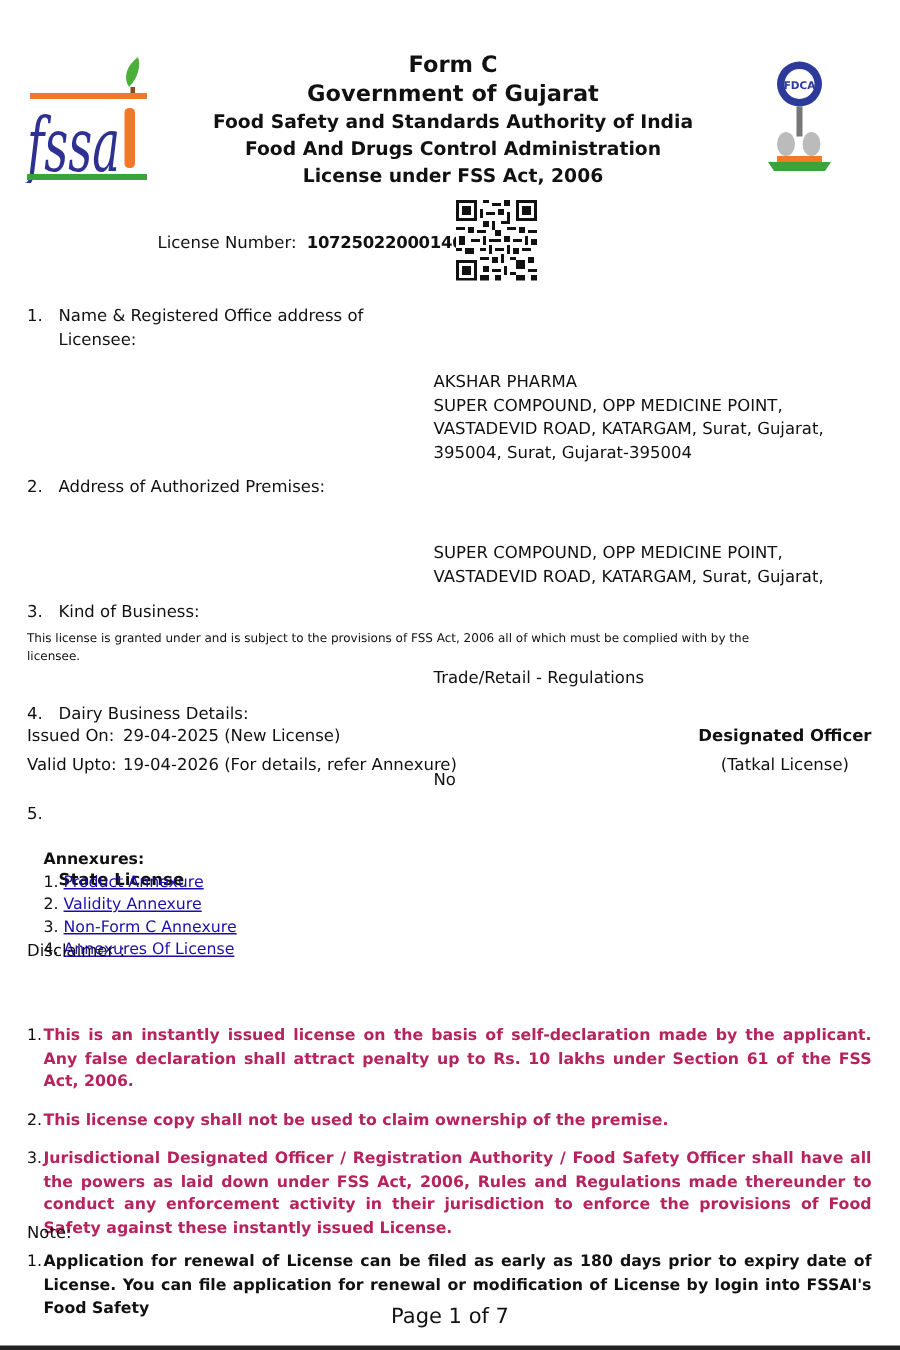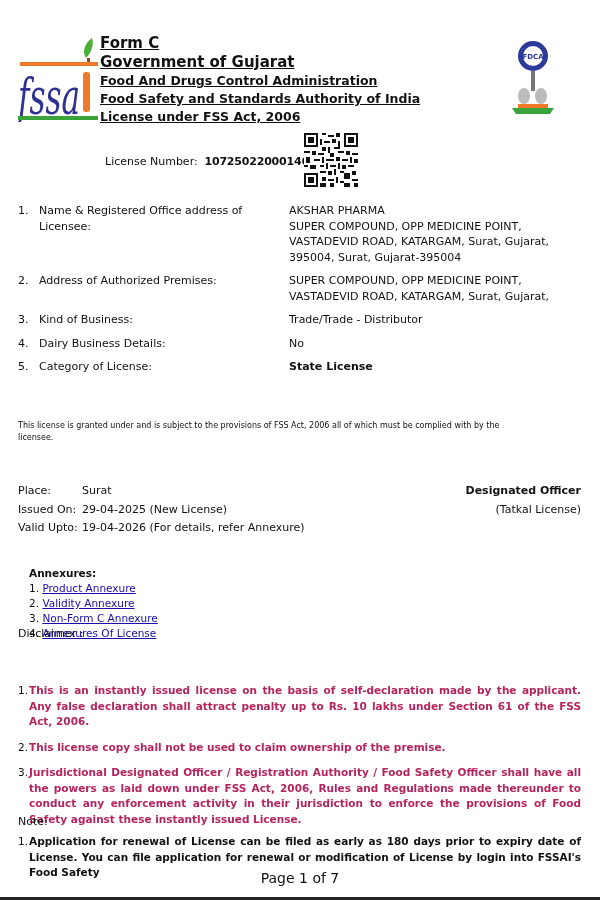--- a/index.html
+++ b/index.html
@@ -3,44 +3,44 @@
 <meta charset="utf-8">
 <style>
   * { box-sizing: border-box; margin: 0; padding: 0; }
   html, body { width: 600px; height: 900px; background: #ffffff; overflow: hidden; }
   body { font-family: "DejaVu Sans", sans-serif; color: #111; position: relative; }
   .page { position: relative; width: 600px; height: 900px; }
 
   
   .logo-fssai { position: absolute; left: 14px; top: 32px; width: 92px; height: 90px; }
   .logo-fdca { position: absolute; left: 508px; top: 38px; width: 50px; height: 80px; }
-  .header { position: absolute; left: 100px; right: 96px; top: 34px; text-align: left; font-weight: bold; text-decoration: underline; }
+  .header { position: absolute; left: 100px; right: 96px; top: 34px; text-align: center; font-weight: bold; }
   .header .h-form { font-size: 15px; line-height: 19px; }
   .header .h-gov { font-size: 15px; line-height: 19px; }
   .header .h-sub { font-size: 12.5px; line-height: 18px; }
 
   .lic-row { position: absolute; top: 155px; left: 105px; font-size: 11px; }
   .lic-label { display: inline-block; width: 96px; }
   .lic-num { font-weight: bold; letter-spacing: -0.2px; }
   .qr { position: absolute; left: 304px; top: 133px; width: 54px; height: 54px; }
 
   
   .details { position: absolute; left: 18px; top: 203px; width: 560px; font-size: 11px; line-height: 15.5px; }
   .drow { display: flex; margin-bottom: 8px; }
   .dnum { width: 21px; flex: none; }
   .dlabel { width: 250px; flex: none; }
-  .dval { flex: 1; }
+  .dval { flex: 1; margin-top: 44px; }
   .bold { font-weight: bold; }
 
   .grant { position: absolute; left: 18px; top: 420px; width: 500px; font-size: 8px; line-height: 11.5px; }
 
   
   .meta { position: absolute; left: 18px; top: 482px; font-size: 11px; line-height: 18.5px; }
   .meta .mlabel { display: inline-block; width: 64px; }
-  .officer { position: absolute; right: 19px; top: 482px; font-size: 11px; line-height: 18.5px; text-align: right; }
+  .officer { position: absolute; right: 19px; top: 482px; font-size: 11px; line-height: 18.5px; text-align: center; }
   .officer .bold { font-weight: bold; }
 
   
   .annex { position: absolute; left: 29px; top: 566px; font-size: 10.5px; line-height: 15px; }
   .annex a { color: #1a0dab; text-decoration: underline; }
 
   
   .disc-title { position: absolute; left: 18px; top: 627px; font-size: 11px; font-weight: normal; text-align: right; }
   .disc { position: absolute; left: 18px; top: 683px; width: 563px; font-size: 10.5px; line-height: 15.5px; }
   .ditem { display: flex; margin-bottom: 10px; }
@@ -74,22 +74,22 @@
     <rect x="23" y="33" width="4" height="20" fill="#777"></rect>
     <ellipse cx="16" cy="58" rx="6" ry="8" fill="#bbb"></ellipse>
     <ellipse cx="33" cy="58" rx="6" ry="8" fill="#bbb"></ellipse>
     <path d="M4 70 L46 70 L42 76 L8 76 Z" fill="#3aa33a"></path>
     <rect x="10" y="66" width="30" height="4" fill="#f07a2a"></rect>
   </svg>
 
   <div class="header">
     <div class="h-form">Form C</div>
     <div class="h-gov">Government of Gujarat</div>
+    <div class="h-sub">Food Safety and Standards Authority of India</div>
     <div class="h-sub">Food And Drugs Control Administration</div>
-    <div class="h-sub">Food Safety and Standards Authority of India</div>
     <div class="h-sub">License under FSS Act, 2006</div>
   </div>
 
   <div class="lic-row">
     <span class="lic-label">License Number:</span>
     <span class="lic-num">10725022000146</span>
   </div>
 
   <svg class="qr" viewBox="0 0 27 27" shape-rendering="crispEdges">
     <rect width="27" height="27" fill="#fff"></rect>
@@ -170,39 +170,37 @@
       <div class="dlabel">Address of Authorized Premises:</div>
       <div class="dval">
         <div>SUPER COMPOUND, OPP MEDICINE POINT,</div>
         <div>VASTADEVID ROAD, KATARGAM, Surat, Gujarat,</div>
       </div>
     </div>
     <div class="drow">
       <div class="dnum">3.</div>
       <div class="dlabel">Kind of Business:</div>
       <div class="dval">
-        <div>Trade/Trade - Distributor</div>
+        <div>Trade/Retail - Regulations</div>
       </div>
     </div>
     <div class="drow">
       <div class="dnum">4.</div>
       <div class="dlabel">Dairy Business Details:</div>
       <div class="dval">No</div>
     </div>
     <div class="drow">
       <div class="dnum">5.</div>
-      <div class="dlabel">Category of License:</div>
       <div class="dval bold">State License</div>
     </div>
   </div>
 
   <div class="grant">This license is granted under and is subject to the provisions of FSS Act, 2006 all of which must be complied with by the licensee.</div>
 
   <div class="meta">
-    <div><span class="mlabel">Place:</span><span>Surat</span></div>
     <div><span class="mlabel">Issued On:</span><span>29-04-2025 (New License)</span></div>
     <div><span class="mlabel">Valid Upto:</span><span>19-04-2026 (For details, refer Annexure)</span></div>
   </div>
 
   <div class="officer">
     <div class="bold">Designated Officer</div>
     <div>(Tatkal License)</div>
   </div>
 
   <div class="annex">

